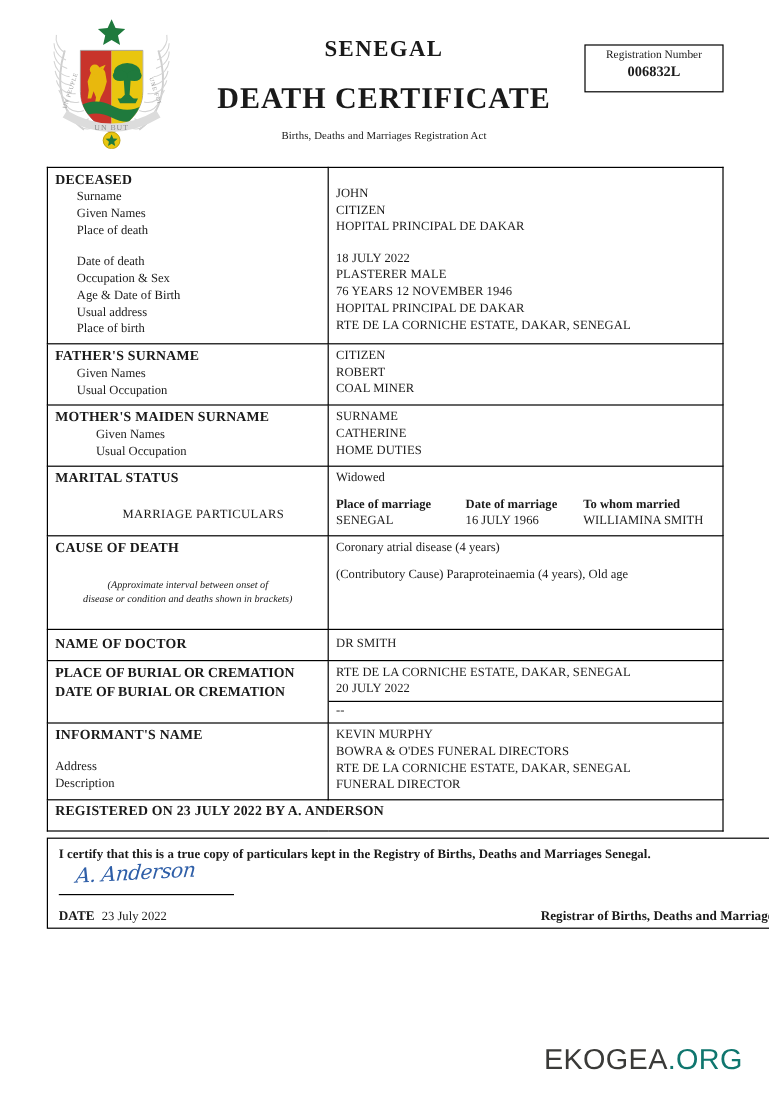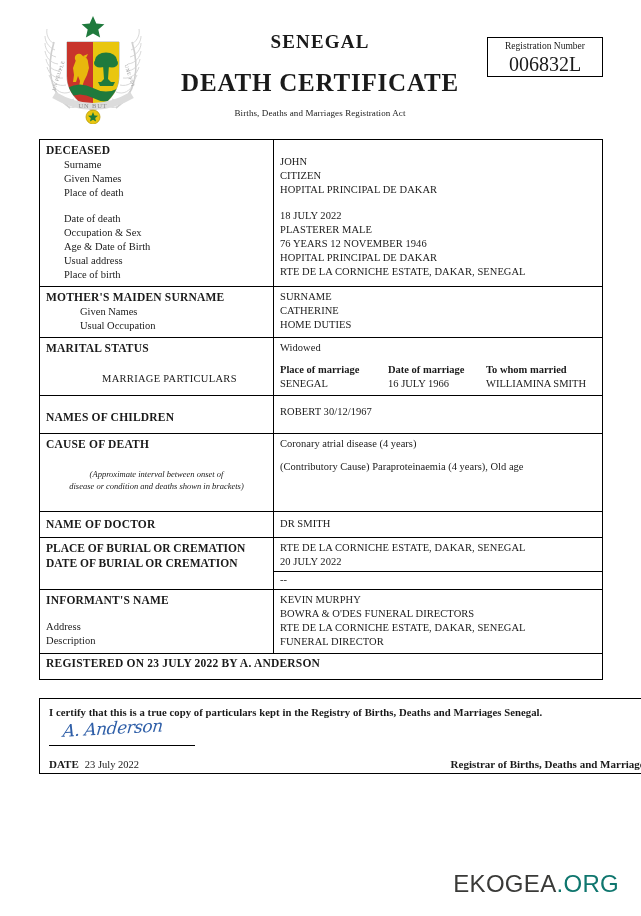--- a/index.html
+++ b/index.html
@@ -51,21 +51,21 @@
   }
   .reg-box {
     position: absolute;
     left: 487px; top: 37px;
     width: 116px; height: 40px;
     border: 1px solid #000;
     text-align: center;
     padding-top: 3px;
   }
   .reg-label { font-size: 9.5px; line-height: 1.2; }
-  .reg-value { font-size: 20px; line-height: 1.25; }
+  .reg-value { font-size: 12px; line-height: 1.25; font-weight: bold; }
 
   
   .cert-table {
     position: absolute;
     left: 39px; top: 139px;
     width: 564px;
     border: 1px solid #000;
     border-collapse: collapse;
   }
   .cert-table td {
@@ -299,20 +299,32 @@
         <div class="val-line">HOPITAL PRINCIPAL DE DAKAR</div>
         <div class="val-line spacer"></div>
         <div class="val-line">18 JULY 2022</div>
         <div class="val-line">PLASTERER   MALE</div>
         <div class="val-line">76 YEARS   12 NOVEMBER 1946</div>
         <div class="val-line">HOPITAL PRINCIPAL DE DAKAR</div>
         <div class="val-line">RTE DE LA CORNICHE ESTATE, DAKAR, SENEGAL</div>
       </td>
     </tr>
 
+    <tr>
+      <td class="lab">
+        <div class="sec-head">FATHER'S SURNAME</div>
+        <div class="sub-lab">Given Names</div>
+        <div class="sub-lab">Usual Occupation</div>
+      </td>
+      <td class="val">
+        <div class="val-line">CITIZEN</div>
+        <div class="val-line">ROBERT</div>
+        <div class="val-line">COAL MINER</div>
+      </td>
+    </tr>
 
     <tr>
       <td class="lab">
         <div class="sec-head">MOTHER'S MAIDEN SURNAME</div>
         <div class="sub-lab2">Given Names</div>
         <div class="sub-lab2">Usual Occupation</div>
       </td>
       <td class="val">
         <div class="val-line">SURNAME</div>
         <div class="val-line">CATHERINE</div>
@@ -337,28 +349,20 @@
             <div>16 JULY 1966</div>
           </div>
           <div class="mp-col c3">
             <div class="h">To whom married</div>
             <div>WILLIAMINA SMITH</div>
           </div>
         </div>
       </td>
     </tr>
 
-    <tr class="row-children">
-      <td class="lab">
-        <div class="sec-head">NAMES OF CHILDREN</div>
-      </td>
-      <td class="val">
-        <div class="val-line">ROBERT 30/12/1967</div>
-      </td>
-    </tr>
 
     <tr class="row-cause">
       <td class="lab tall-pad">
         <div class="sec-head">CAUSE OF DEATH</div>
         <div class="note">
           <div>(Approximate interval between onset of</div>
           <div>disease or condition and deaths shown in brackets)</div>
         </div>
       </td>
       <td class="val cause-val tall-pad">

